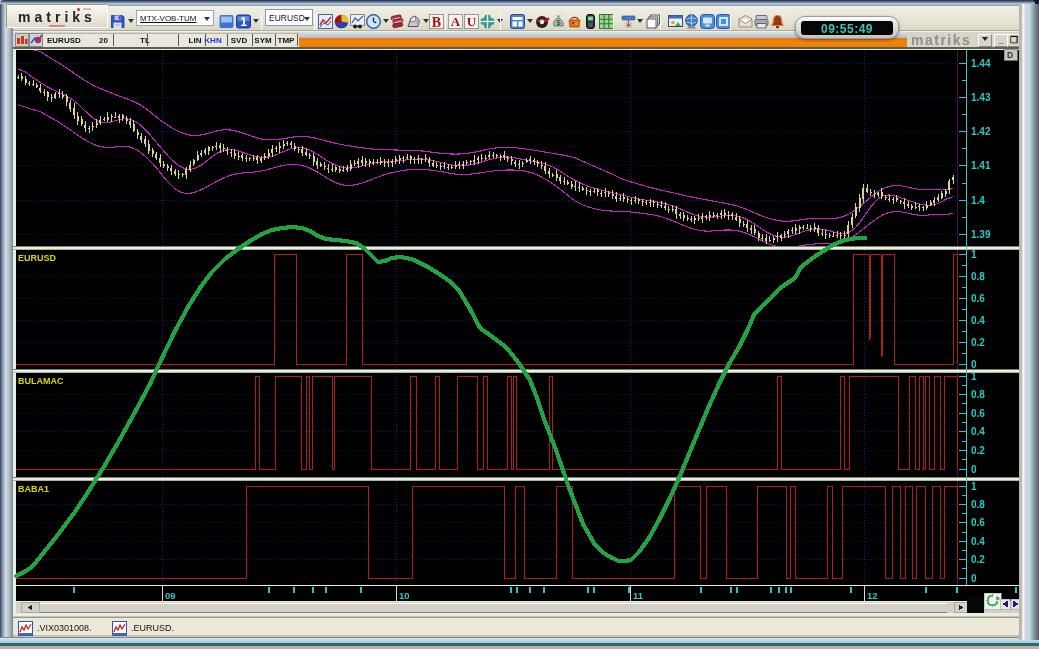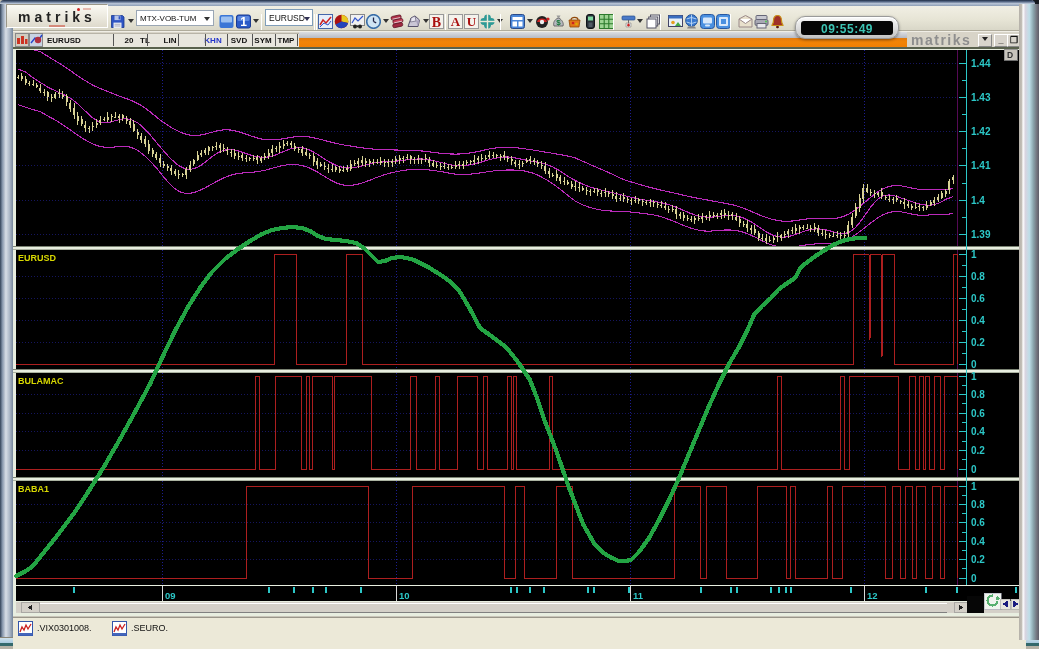--- a/index.html
+++ b/index.html
@@ -36,21 +36,21 @@
 <svg class="ico" style="left:97px;" viewBox="0 0 15 15">
 <path d="M1.5 1.5 h11 l1.5 1.5 v10.5 h-12.5 z" fill="#2f55c4" stroke="#1a3a8e" stroke-width="0.8"></path>
 <rect x="4.5" y="1.5" width="6" height="4.6" fill="#b8c6e8"></rect>
       <rect x="8.6" y="2.2" width="1.6" height="3.2" fill="#2f55c4"></rect>
 <rect x="3.5" y="8.6" width="8" height="5.4" fill="#e8ecf4"></rect>
       <line x1="4.6" y1="10.3" x2="10.4" y2="10.3" stroke="#99a" stroke-width="0.7"></line>
       <line x1="4.6" y1="12" x2="10.4" y2="12" stroke="#99a" stroke-width="0.7"></line>
     </svg>
 <div class="dd" style="left:115px;"></div>
 <div class="abs" style="left:123px;top:4px;width:78px;height:16px;background:#fff;border:1px solid #9aa6b4;">
-<span style="position:absolute;left:3px;top:3px;font-size:8px;color:#111;">MTX-VOB-TUM</span>
+<span style="position:absolute;left:3px;top:3px;font-size:8px;color:#111;text-decoration:underline;">MTX-VOB-TUM</span>
 <span class="dd" style="right:3px;top:6px;border-top-color:#333;"></span>
     </div>
 <svg class="ico" style="left:206px;" viewBox="0 0 15 15">
       <rect x="0.5" y="1" width="14" height="13" rx="2" fill="#3b76d6"></rect>
 <rect x="2" y="2.5" width="11" height="6" rx="1" fill="#9cc0f0"></rect>
     </svg>
 <svg class="ico" style="left:223px;" viewBox="0 0 15 15">
       <rect x="0.5" y="1" width="14" height="13" rx="2" fill="#2a5ac8" stroke="#1a3a90"></rect>
 <rect x="1.5" y="2" width="12" height="5" rx="1.5" fill="#5c88e0"></rect>
 <text x="7.5" y="12" text-anchor="middle" font-size="12" font-weight="bold" fill="#ffffff" font-family="Liberation Sans">1</text>
@@ -215,23 +215,23 @@
       <rect x="6" y="3" width="3" height="8" fill="#cc3322"></rect>
       <rect x="10" y="6" width="2.5" height="5" fill="#cc3322"></rect>
     </svg>
 <svg class="abs" style="left:16px;top:1px;" width="14" height="14" viewBox="0 0 14 14">
 <rect x="0.5" y="0.5" width="13" height="13" fill="#c8d4e4" stroke="#888"></rect>
 <path d="M2 10 L6 5 L9 8 L13 2" stroke="#2244cc" stroke-width="1.4" fill="none"></path>
 <circle cx="9" cy="7" r="3.2" fill="#b03040"></circle>
     </svg>
 <div class="abs" style="left:30px;top:1px;width:256px;height:15px;background:#e8e6de;border-top:1px solid #b8b4a8;"></div>
 <span class="fieldtxt" style="left:34px;color:#111;">EURUSD</span>
-<span class="fieldtxt" style="left:86px;width:60px;text-align:center;color:#111;">20</span>
+<span class="fieldtxt" style="left:86px;width:60px;text-align:left;color:#111;">20</span>
 <span class="fieldtxt" style="left:127px;width:60px;text-align:left;color:#111;">TL</span>
-<span class="fieldtxt" style="left:127px;width:60px;text-align:center;color:#111;">LIN</span>
+<span class="fieldtxt" style="left:152px;width:60px;text-align:center;color:#111;">LIN</span>
 <span class="fieldtxt" style="left:174px;width:52px;text-align:center;color:#2233cc;">KHN</span>
 <span class="fieldtxt" style="left:196px;width:60px;text-align:center;color:#111;">SVD</span>
 <span class="fieldtxt" style="left:220px;width:60px;text-align:center;color:#111;">SYM</span>
 <span class="fieldtxt" style="left:243px;width:60px;text-align:center;color:#111;">TMP</span>
 <span class="fdiv" style="left:100px;"></span>
 <span class="fdiv" style="left:134px;"></span>
 <span class="fdiv" style="left:165px;"></span>
 <span class="fdiv" style="left:192px;"></span>
 <span class="fdiv" style="left:214px;"></span>
 <span class="fdiv" style="left:239px;"></span>
@@ -441,25 +441,25 @@
 <text x="18" y="384" fill="#d8d800" font-size="9" font-family="Liberation Sans" font-weight="bold">BULAMAC</text>
 <text x="18" y="492" fill="#d8d800" font-size="9" font-family="Liberation Sans" font-weight="bold">BABA1</text>
 <rect x="1004" y="49" width="13" height="11" fill="#c8c4bc" stroke="#888" stroke-width="0.8"></rect>
 <text x="1007" y="58" fill="#333" font-size="8.5" font-family="Liberation Sans" font-weight="bold">D</text>
 </svg>
 <div class="abs" style="left:795px;top:16px;width:104px;height:23px;border-radius:10px;
 background:linear-gradient(180deg,#fafafa,#c2c2c2);box-shadow:0 1px 3px rgba(0,0,0,0.45),inset 0 1px 1px #fff;border:1px solid #9a9a9a;z-index:50;">
 <div style="position:absolute;left:5px;top:3.5px;right:5px;bottom:3.5px;background:#060606;border-radius:3px;
 text-align:center;color:#3cc4b4;font-size:12px;font-weight:bold;letter-spacing:0.5px;line-height:16px;font-family:'Liberation Sans',sans-serif;">09:55:49</div>
   </div>
-<div class="abs" style="left:13px;top:617px;width:1013px;height:32px;background:#ece9d8;border-top:1px solid #9a968a;text-align:center;">
+<div class="abs" style="left:13px;top:617px;width:1013px;height:18px;background:#ece9d8;border-top:1px solid #9a968a;text-align:center;">
 <svg class="abs" style="left:5px;top:3px;" width="15" height="15" viewBox="0 0 15 15">
 <rect x="0.5" y="0.5" width="14" height="14" fill="#fff" stroke="#3355aa"></rect>
 <polyline points="2,11 4,6 6,9 8,4 10,8 13,3" fill="none" stroke="#cc2222" stroke-width="1.3"></polyline>
 <rect x="0.5" y="12" width="14" height="2.5" fill="#4466bb"></rect>
     </svg>
 <span class="abs" style="left:24px;top:5px;font-size:9px;color:#111;">.VIX0301008.</span>
 <svg class="abs" style="left:99px;top:3px;" width="15" height="15" viewBox="0 0 15 15">
 <rect x="0.5" y="0.5" width="14" height="14" fill="#fff" stroke="#3355aa"></rect>
 <polyline points="2,11 4,6 6,9 8,4 10,8 13,3" fill="none" stroke="#cc2222" stroke-width="1.3"></polyline>
 <rect x="0.5" y="12" width="14" height="2.5" fill="#4466bb"></rect>
     </svg>
-<span class="abs" style="left:118px;top:5px;font-size:9px;color:#111;">.SEURO.</span>
+<span class="abs" style="left:118px;top:5px;font-size:9px;color:#111;">.EURUSD.</span>
 </div>
 </body></html>

